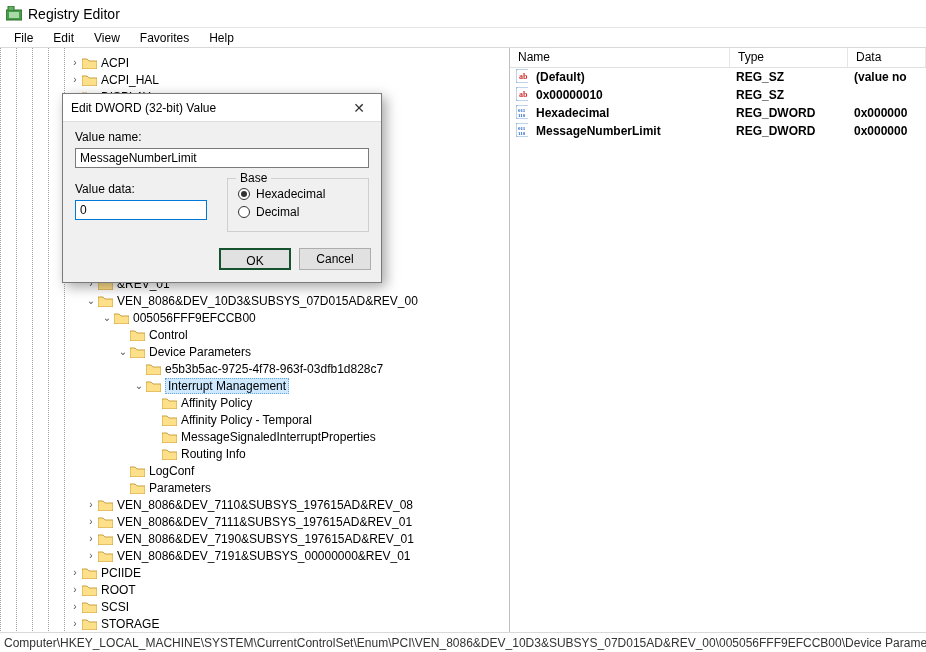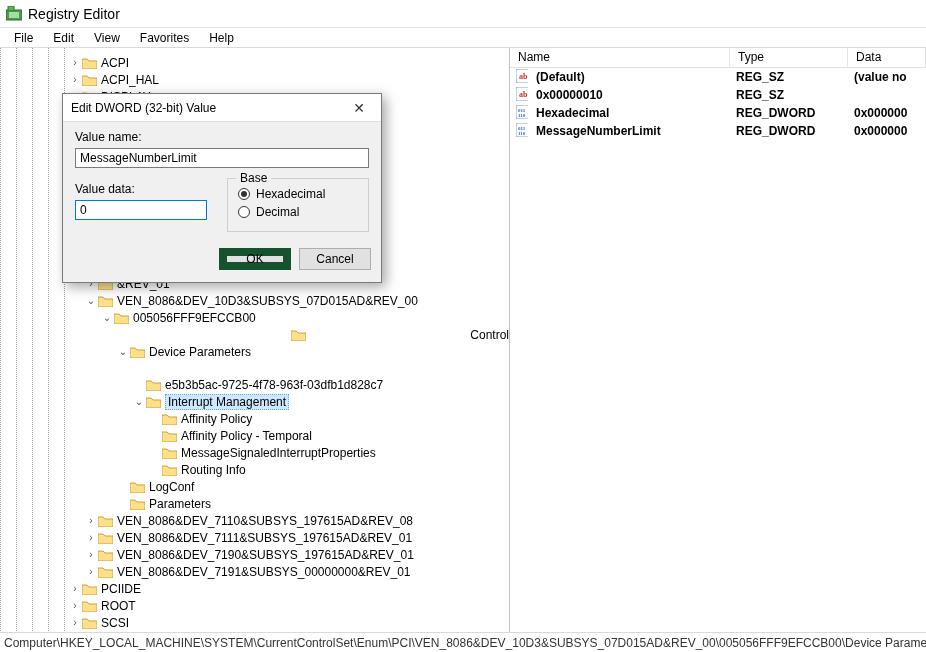--- a/index.html
+++ b/index.html
@@ -191,21 +191,22 @@
     display:flex; justify-content:flex-end; gap: 8px;
     padding: 10px 10px 12px 0;
   }
   .dbtn {
     width: 72px; height: 22px;
     background: #e1e1e1;
     border: 1px solid #adadad;
     display:flex; align-items:center; justify-content:center;
   }
   .dbtn.default {
-    border: 8px solid #14532d;
+    border: 2px solid #14532d;
+    align-items: flex-end;
   }
   .leftcol { width: 132px; }
 </style>
 </head>
 <body>
 
 <svg width="0" height="0" style="position:absolute">
   <defs>
     <g id="svg-folder">
       <path d="M0 2 L5 2 L7 4 L15 4 L15 12 L0 12 Z" fill="#ffe08a" stroke="#caa23f"></path>
@@ -336,35 +337,35 @@
             </svg></span>
           <span class="tlabel">VEN_8086&amp;DEV_10D3&amp;SUBSYS_07D015AD&amp;REV_00</span>
         </div>
         <div class="treerow" style="padding-left: 64px;">
           <span class="exp">⌄</span>
           <span class="folder"><svg width="15" height="12">
               <use href="#svg-folder"></use>
             </svg></span>
           <span class="tlabel">005056FFF9EFCCB00</span>
         </div>
-        <div class="treerow" style="padding-left: 80px; justify-content: space-between;">
+        <div class="treerow" style="padding-left: 80px;">
           <span class="exp"></span>
           <span class="folder"><svg width="15" height="12">
               <use href="#svg-folder"></use>
             </svg></span>
           <span class="tlabel">Control</span>
         </div>
         <div class="treerow" style="padding-left: 80px;">
           <span class="exp">⌄</span>
           <span class="folder"><svg width="15" height="12">
               <use href="#svg-folder"></use>
             </svg></span>
           <span class="tlabel">Device Parameters</span>
         </div>
-        <div class="treerow" style="padding-left: 96px; margin-top: 16px;">
+        <div class="treerow" style="padding-left: 96px;">
           <span class="exp"></span>
           <span class="folder"><svg width="15" height="12">
               <use href="#svg-folder"></use>
             </svg></span>
           <span class="tlabel">e5b3b5ac-9725-4f78-963f-03dfb1d828c7</span>
         </div>
         <div class="treerow" style="padding-left: 96px;">
           <span class="exp">⌄</span>
           <span class="folder"><svg width="15" height="12">
               <use href="#svg-folder"></use>

